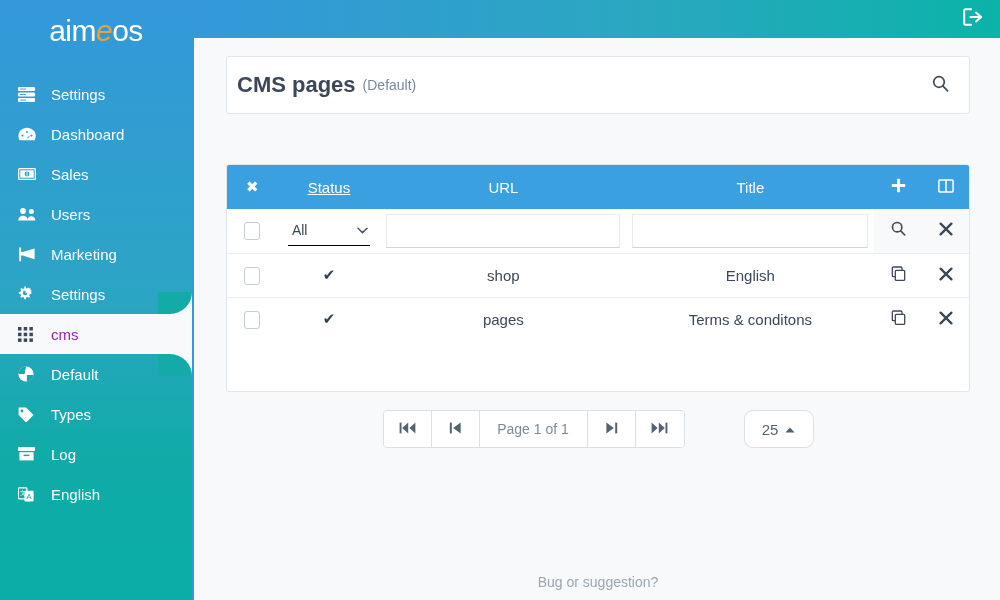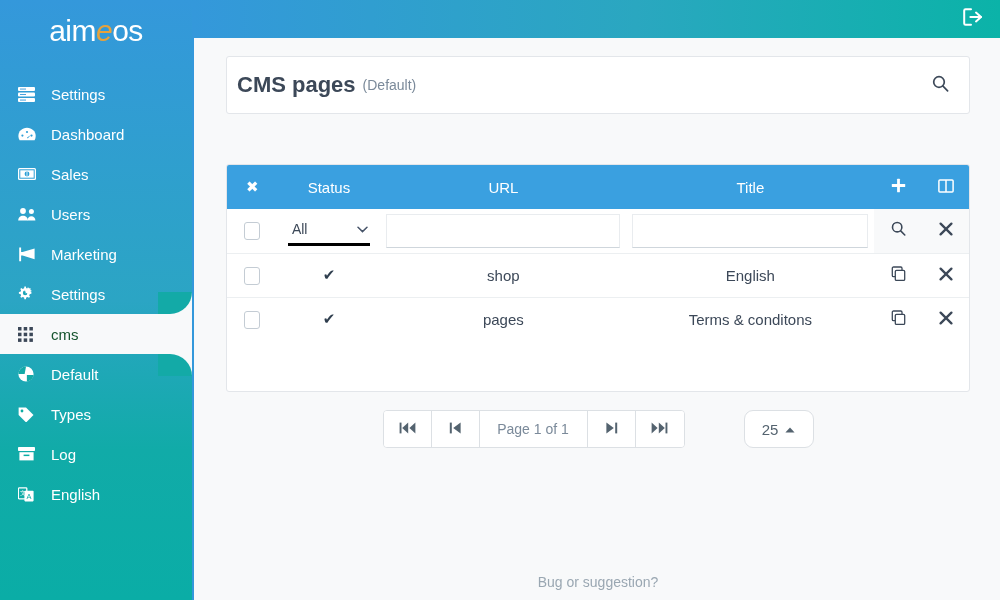--- a/index.html
+++ b/index.html
@@ -67,21 +67,21 @@
   }
   .nav-item .nav-icon svg { display: block; }
   .nav-item .nav-label { line-height: 1; }
 
   
   .nav-item.active {
     background: #f8f9fa;
     color: #3c4858;
     width: 192px;
   }
-  .nav-item.active .nav-label { color: #14532d; }
+  .nav-item.active .nav-label { color: #a21caf; }
 
   .notch-top, .notch-bottom {
     position: absolute;
     right: 0;
     width: 34px;
     height: 22px;
     background: #f8f9fa;
     pointer-events: none;
   }
   .notch-top { top: -22px; }
@@ -178,21 +178,21 @@
 
   table.cms-table thead th {
     background: #3aa0e0;
     color: #ffffff;
     font-size: 15px;
     font-weight: 400;
     height: 44px;
     vertical-align: middle;
   }
   th.col-select { width: 48px; text-align: center; }
-  th.col-status { width: 98px; text-align: center; }
+  th.col-status { width: 98px; text-align: center; text-decoration: underline; }
   th.col-url    { width: 234px; text-align: center; }
   th.col-title  { width: 236px; text-align: center; }
   th.col-act1, th.col-act2 { width: 42px; text-align: center; background: #5cb0e8; }
   th.col-act1 { width: 46px; }
   th.col-act2 { width: 44px; }
 
   .hdr-icon { display: inline-flex; align-items: center; justify-content: center; cursor: pointer; }
 
   
   tr.filter-row td {
@@ -212,21 +212,21 @@
     vertical-align: middle;
     cursor: pointer;
   }
 
   .sel-wrap {
     display: inline-flex;
     align-items: center;
     justify-content: space-between;
     width: 82px;
     height: 30px;
-    border-bottom: 3px solid #000000;
+    border-bottom: 1px solid #000000;
     padding: 0 2px 0 4px;
     color: #3c4858;
     font-size: 14px;
     cursor: pointer;
     background: #fff;
   }
   .sel-wrap .chev { color: #48556a; font-size: 11px; }
 
   .filt-input {
     width: 100%;

